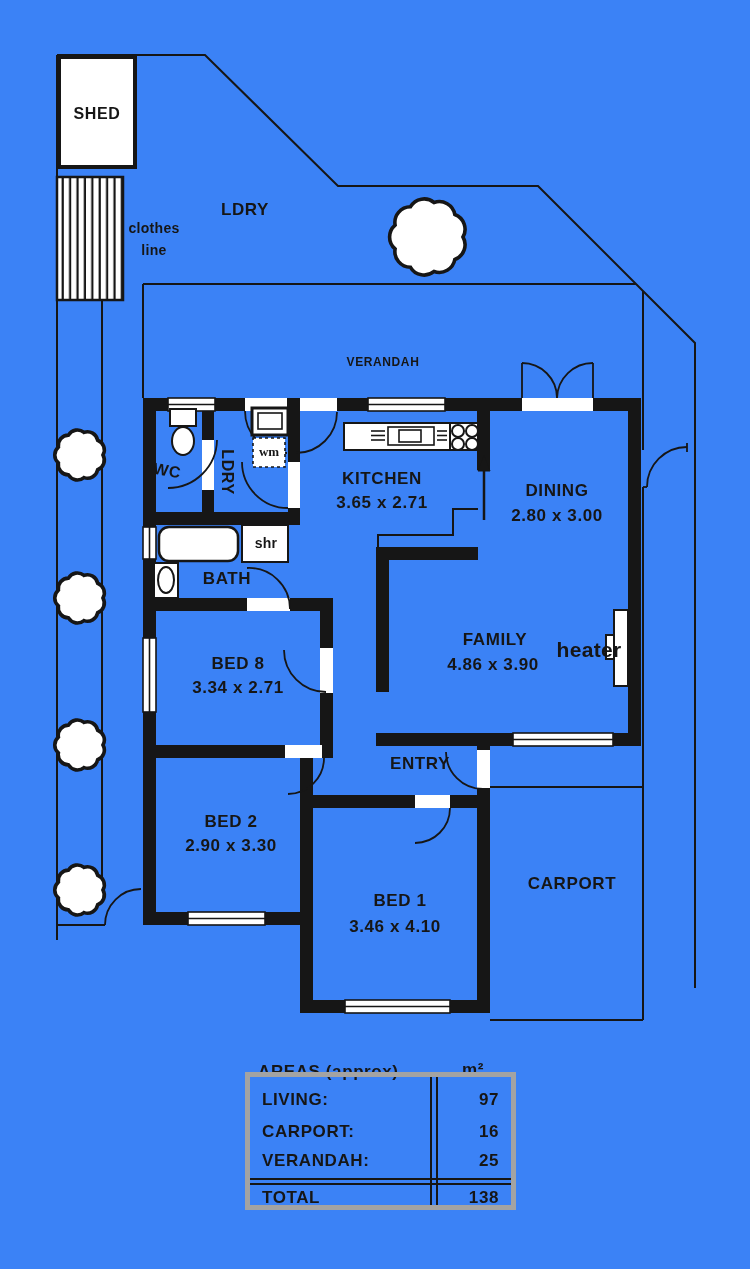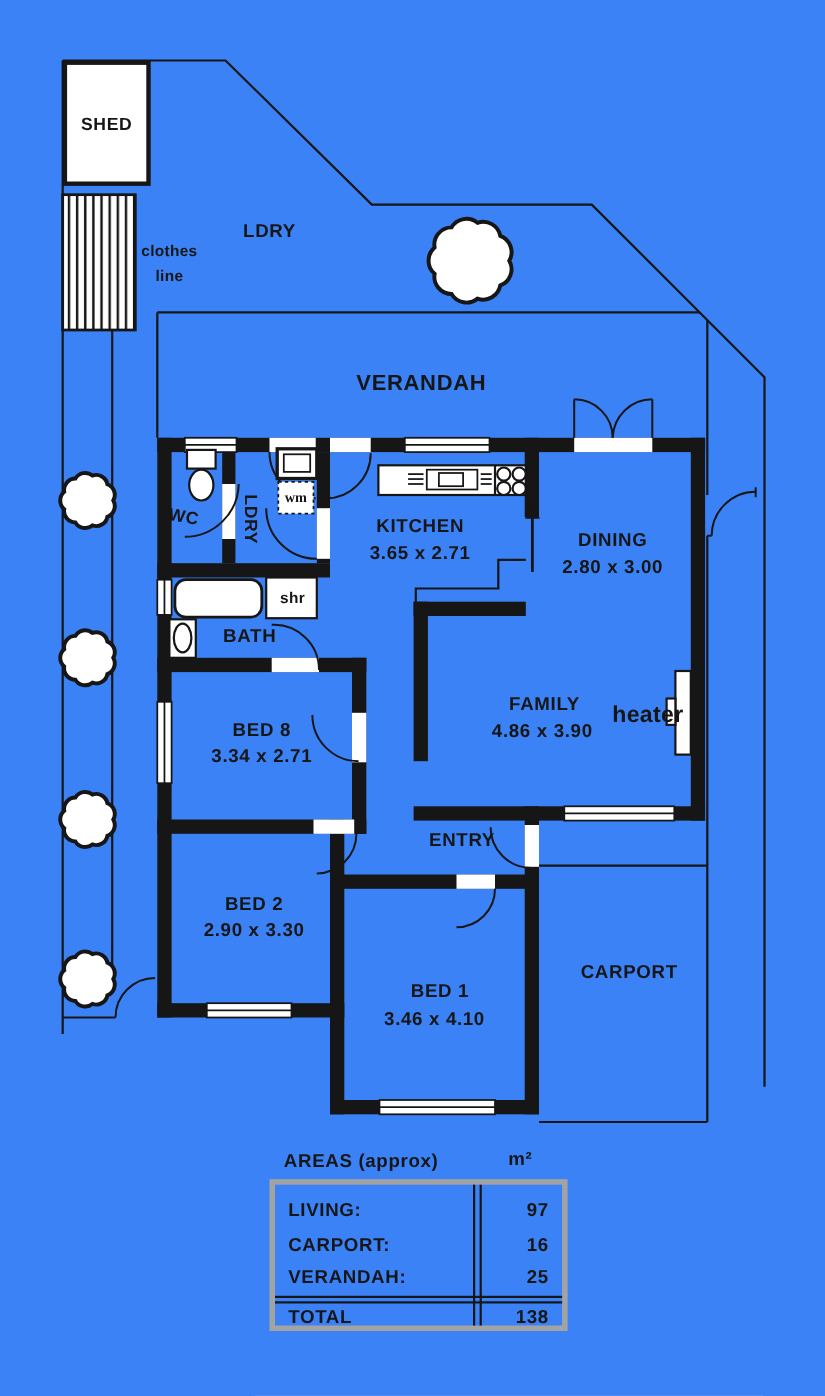--- a/index.html
+++ b/index.html
@@ -6,21 +6,21 @@
   .stage{position:relative;width:750px;height:1269px;background:#3b82f6;overflow:hidden;
          font-family:"Liberation Sans","DejaVu Sans",sans-serif;color:#161616;}
   .stage svg{position:absolute;left:0;top:0;}
   .lbl{position:absolute;transform:translate(-50%,-50%);white-space:nowrap;
        font-weight:700;font-size:17px;letter-spacing:.6px;color:#161616;z-index:5;}
   .sm{font-size:14px;letter-spacing:.3px;}
   .xs{font-size:13px;letter-spacing:0;font-family:Liberation Serif, serif;}
   .vert{transform:translate(-50%,-50%) rotate(90deg);}
   .tilt{transform:translate(-50%,-50%) rotate(10deg);}
   
-  .tbl-head{position:absolute;font-weight:700;font-size:17px;letter-spacing:.6px;z-index:5;}
+  .tbl-head{position:absolute;font-weight:700;font-size:17px;letter-spacing:.6px;z-index:5;margin-top:16px;}
   .areas-box{position:absolute;left:245px;top:1072px;width:271px;height:138px;
              border:5px solid #a3a3a3;box-sizing:border-box;z-index:5;}
   .arow{position:absolute;left:0;width:100%;}
   .arow .al{position:absolute;left:12px;top:0;font-weight:700;font-size:17px;letter-spacing:.6px;}
   .arow .av{position:absolute;right:12px;top:0;font-weight:700;font-size:17px;letter-spacing:.6px;text-align:right;}
   .vline{position:absolute;top:0;bottom:0;width:2px;background:#161616;}
   .hline{position:absolute;left:0;right:0;height:2px;background:#161616;}
 </style>
 </head>
 <body>
@@ -180,21 +180,21 @@
   <g fill="#fff" stroke="#161616" stroke-width="2">
     <rect x="614" y="610" width="14" height="76"></rect>
     <rect x="606" y="635" width="8" height="24"></rect>
   </g>
 </svg>
 
 <div class="lbl" style="left:97px;top:114px;font-size:16px">SHED</div>
 <div class="lbl sm" style="left:154px;top:228px">clothes</div>
 <div class="lbl sm" style="left:154px;top:250px">line</div>
 <div class="lbl" style="left:245px;top:210px">LDRY</div>
-<div class="lbl" style="left:383px;top:349px;font-size:20px">VERANDAH</div>
+<div class="lbl" style="left:383px;top:362px;font-size:12px">VERANDAH</div>
 <div class="lbl tilt" style="left:167px;top:471px;font-size:16px">WC</div>
 <div class="lbl vert" style="left:227px;top:472px;font-size:16px">LDRY</div>
 <div class="lbl xs" style="left:269px;top:452px">wm</div>
 <div class="lbl" style="left:382px;top:479px">KITCHEN</div>
 <div class="lbl" style="left:382px;top:503px">3.65 x 2.71</div>
 <div class="lbl" style="left:557px;top:491px">DINING</div>
 <div class="lbl" style="left:557px;top:516px">2.80 x 3.00</div>
 <div class="lbl sm" style="left:266px;top:543px">shr</div>
 <div class="lbl" style="left:227px;top:579px">BATH</div>
 <div class="lbl" style="left:495px;top:640px">FAMILY</div>

